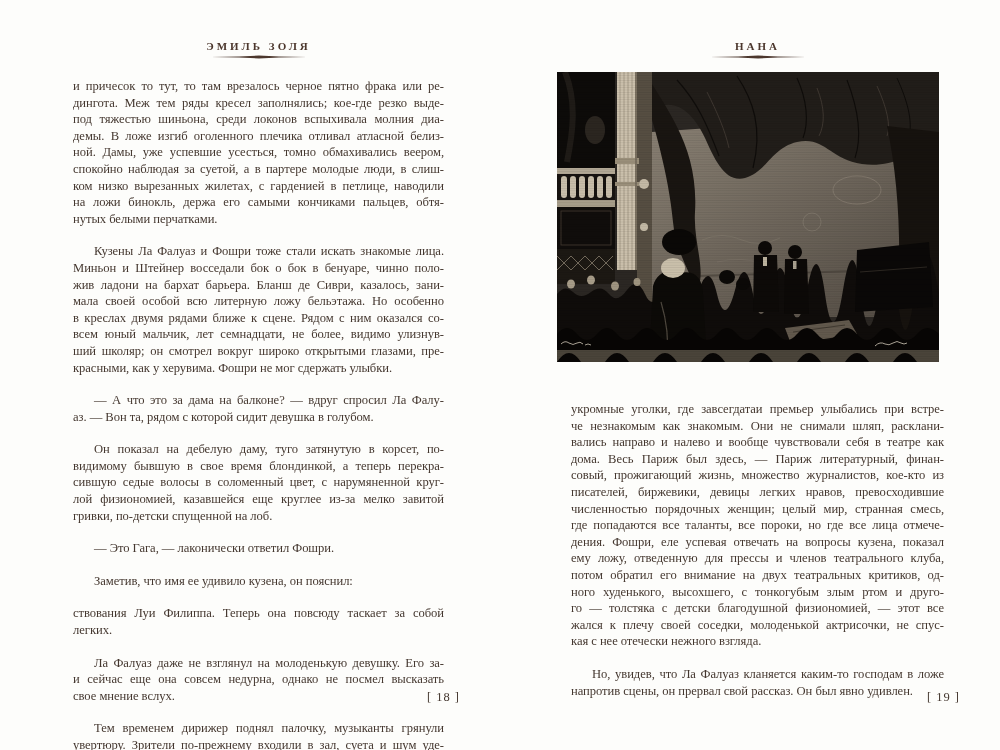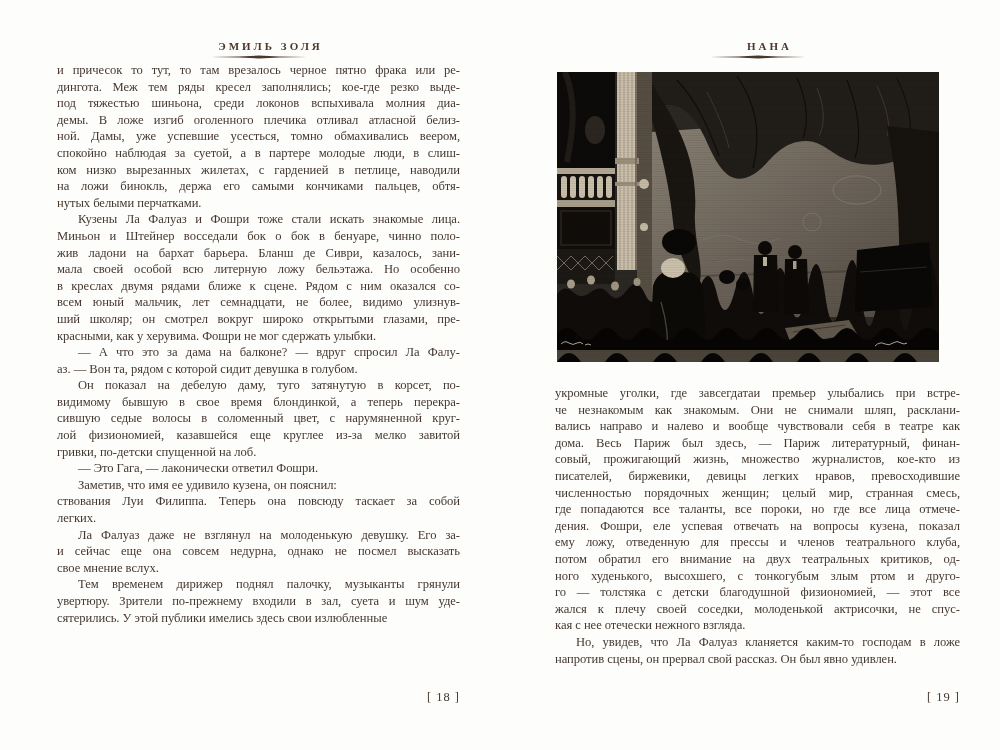--- a/index.html
+++ b/index.html
@@ -7,35 +7,35 @@
     width:1000px; height:750px; position:relative; overflow:hidden;
     background:#fdfdfb;
     font-family:"Liberation Serif","DejaVu Serif",serif;
     color:#453830;
   }
   .page { position:absolute; top:0; height:750px; }
   #page-left  { left:57px;  width:403px; }
   #page-right { left:555px; width:405px; }
 
   .running-header {
-    position:absolute; top:40px; left:12px; width:100%;
+    position:absolute; top:40px; left:0; width:100%;
     text-align:center; font-size:11px; font-weight:bold;
     letter-spacing:3px; color:#4c372d; white-space:nowrap;
   }
   .header-rule {
     position:absolute; top:54px; left:50%; margin-left:-48px;
     width:96px; height:6px;
   }
   .text-col {
     position:absolute; left:0; width:100%;
     font-size:12.6px; line-height:16.6px; letter-spacing:-0.05px;
   }
   #left-text  { top:62px;  }
   #right-text { top:385px; }
-  .para { margin:0; }
+  .para { margin:16px; }
   .line { text-align:justify; text-align-last:justify; }
   .line.last { text-align-last:left; }
   .line.ind  { text-indent:21px; }
 
   .page-number {
     position:absolute; top:690px; left:0; width:100%;
     text-align:right; font-size:12.5px; color:#453830;
     letter-spacing:1px; white-space:nowrap;
   }
   .illustration {

